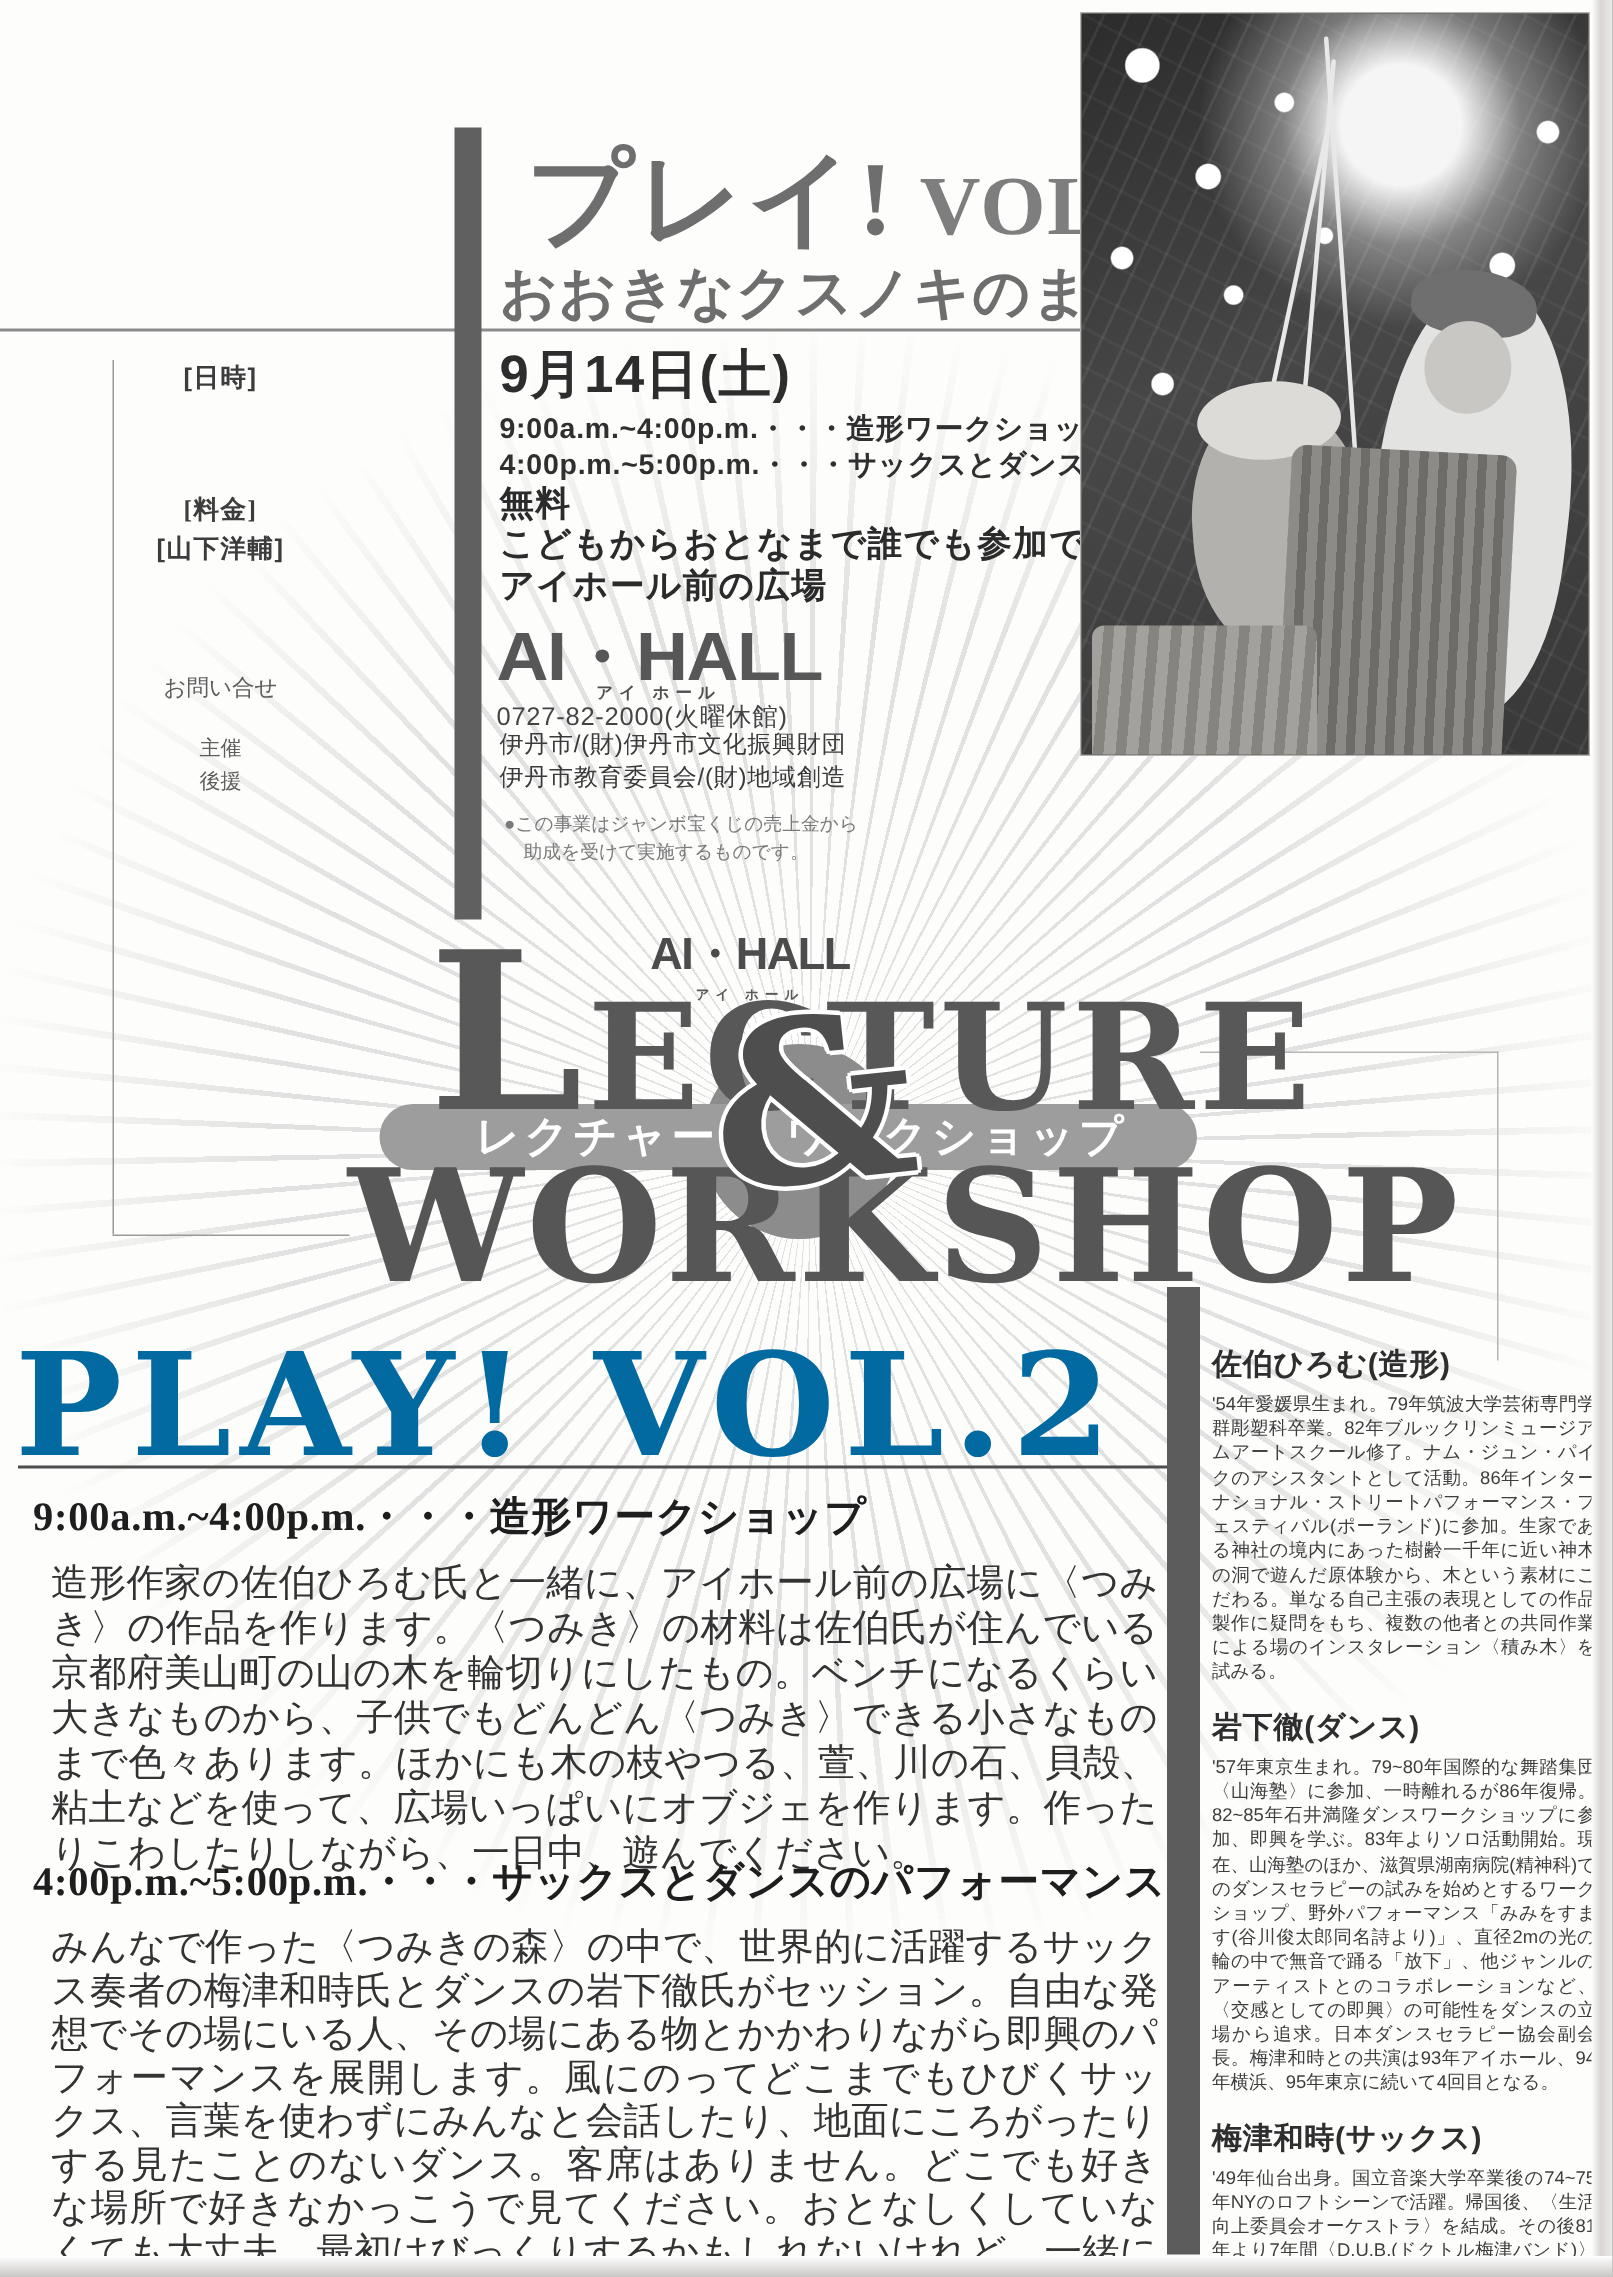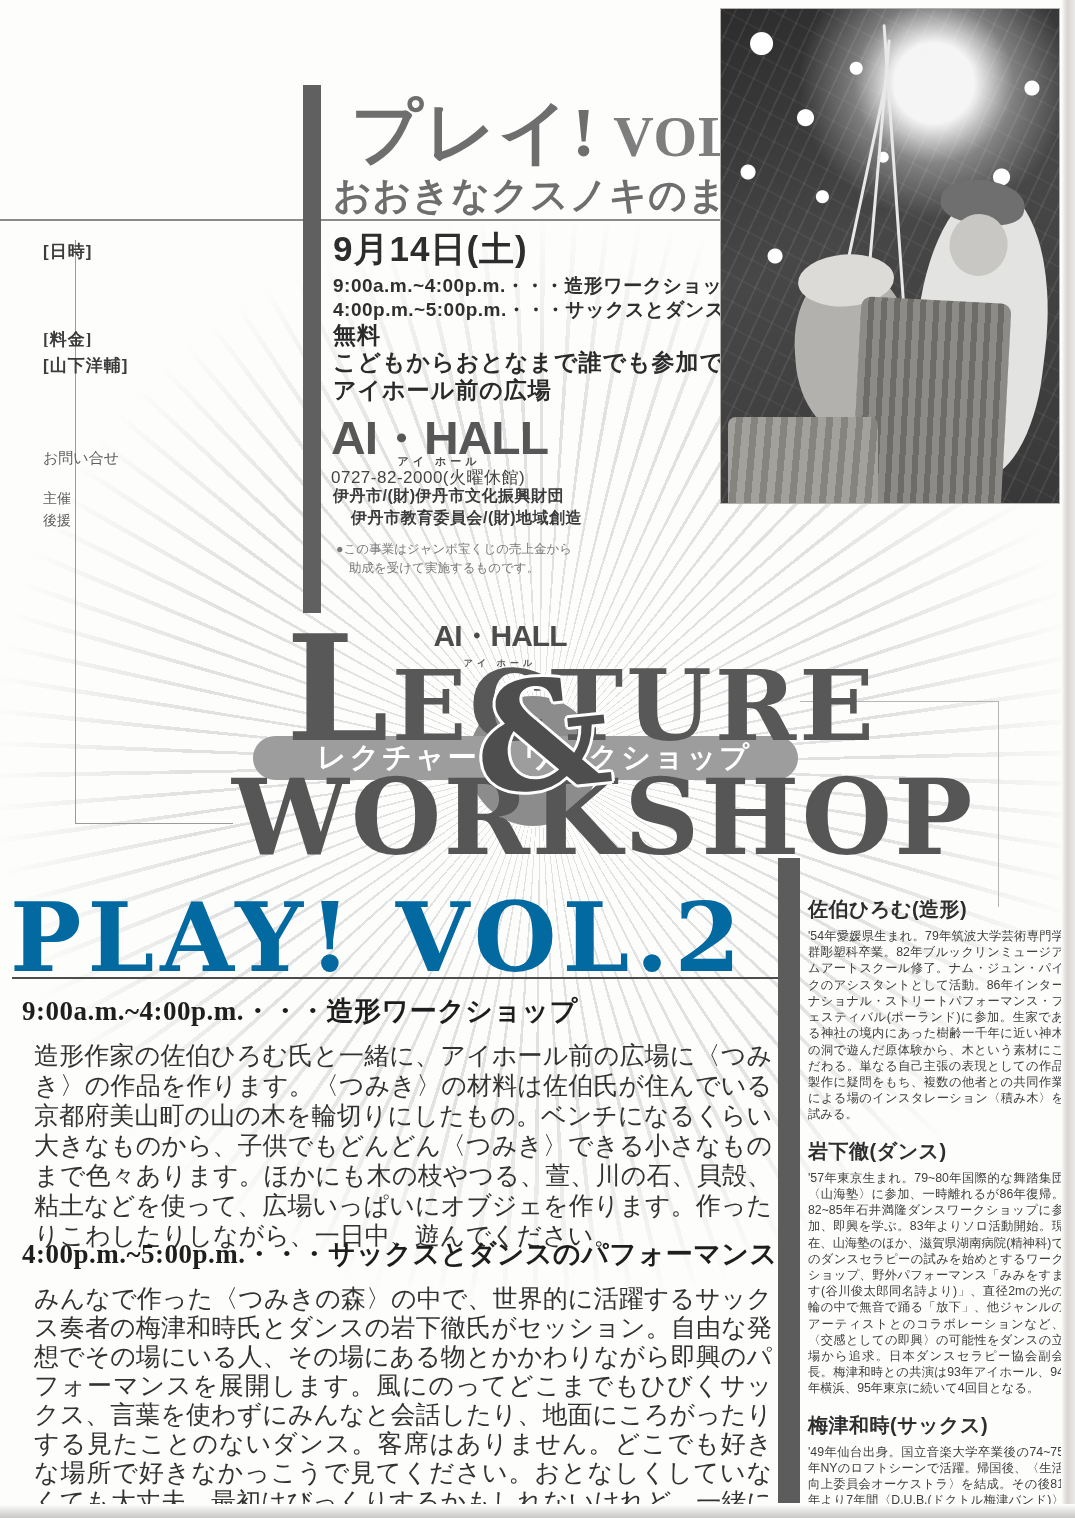--- a/index.html
+++ b/index.html
@@ -14,36 +14,36 @@
   .hr-top{left:0;top:219px;width:729px;height:2px;background:#8b8b8b;z-index:3;}
   .frame-v{left:75px;top:240px;width:1px;height:583px;background:#9a9a9a;z-index:3;}
   .frame-h{left:75px;top:823px;width:158px;height:1px;background:#9a9a9a;z-index:3;}
   .bar-left{left:303px;top:85px;width:18px;height:528px;background:#606060;z-index:3;}
   .bar-right{left:778px;top:858px;width:22px;height:645px;background:#5c5c5c;z-index:5;}
   .bio-frame{left:800px;top:701px;width:198px;height:205px;border-top:1px solid #b5b5b5;border-right:1px solid #b5b5b5;z-index:2;}
   .edge-right{left:1061px;top:0;width:14px;height:1518px;z-index:8;
     background:linear-gradient(90deg,#ffffff 0,#d8d5d2 45%,#eceae8 100%);}
   .edge-bottom{left:0;top:1504px;width:1075px;height:14px;z-index:8;background:linear-gradient(#ffffff,#c9c7c5);}
   
-  .lblcol{left:0;width:294px;text-align:left;z-index:4;padding-left:43px;}
+  .lblcol{left:0;width:294px;text-align:center;z-index:4;}
   .lbl{font-weight:bold;font-size:17px;color:#3c3c3c;letter-spacing:1px;}
   .lbl-soft{font-family:"Liberation Serif","DejaVu Serif",serif;font-weight:normal;color:#5d5d5d;}
   .title-row{left:333px;top:86px;z-index:4;font-family:"Liberation Serif","DejaVu Serif",serif;color:#6e6e6e;white-space:nowrap;}
   .title-main{font-size:70px;font-weight:bold;letter-spacing:2px;margin-left:18px;}
   .title-vol{font-size:56px;font-weight:bold;color:#7e7e7e;margin-left:16px;letter-spacing:1px;}
   .title-sub{left:333px;top:170px;z-index:4;font-family:"Liberation Serif","DejaVu Serif",serif;
              font-size:38px;font-weight:bold;color:#6e6e6e;letter-spacing:0.5px;white-space:nowrap;}
   .v-date{left:333px;top:226px;font-size:35px;font-weight:bold;color:#2d2d2d;z-index:4;letter-spacing:1px;}
   .v-slot{left:333px;font-size:19px;font-weight:bold;color:#2f2f2f;z-index:4;letter-spacing:0.5px;}
   .v-big{left:333px;font-size:23px;font-weight:bold;color:#2b2b2b;z-index:4;letter-spacing:1px;}
   .hall-logo{left:331px;top:408px;font-size:48px;font-weight:bold;color:#575757;letter-spacing:-1px;z-index:4;
              transform:scaleY(.95);transform-origin:left top;}
   .hall-furi{left:333px;top:454px;width:212px;text-align:center;font-size:11px;font-weight:bold;color:#4f4f4f;letter-spacing:4px;z-index:4;}
   .hall-phone{left:331px;top:466px;font-size:17px;color:#444;z-index:4;letter-spacing:0.5px;}
-  .org-line{left:333px;font-size:16px;font-weight:bold;color:#3a3a3a;z-index:4;letter-spacing:0.5px;}
+  .org-line{left:333px;font-size:16px;font-weight:normal;color:#3a3a3a;z-index:4;letter-spacing:0.5px;}
   .grant{left:336px;top:540px;font-size:12.5px;color:#7a7a7a;line-height:1.55;z-index:4;}
   .grant .l2{padding-left:13px;}
   
   .photo{left:720px;top:8px;width:338px;height:494px;background:#3c3c3c;border:1px solid #b5b2ae;z-index:6;overflow:hidden;}
   .ph-base{position:absolute;inset:0;background:linear-gradient(160deg,#2c2c2c 0%,#474747 45%,#383838 100%);}
   .ph-streak{position:absolute;inset:0;opacity:.5;
     background:repeating-linear-gradient(115deg,transparent 0 13px,rgba(255,255,255,.14) 13px 15px),
                repeating-linear-gradient(28deg,transparent 0 21px,rgba(255,255,255,.08) 21px 23px);}
   .ph-glow{position:absolute;inset:0;
     background:
@@ -133,21 +133,21 @@
   <div class="abs v-date">9月14日(土)</div>
   <div class="abs v-slot" style="top:273px;">9:00a.m.~4:00p.m.・・・造形ワークショップ</div>
   <div class="abs v-slot" style="top:297px;">4:00p.m.~5:00p.m.・・・サックスとダンスのパフォーマンス</div>
   <div class="abs v-big" style="top:320px;">無料</div>
   <div class="abs v-big" style="top:347px;">こどもからおとなまで誰でも参加できます。</div>
   <div class="abs v-big" style="top:375px;">アイホール前の広場</div>
   <div class="abs hall-logo">AI・HALL</div>
   <div class="abs hall-furi">アイ ホール</div>
   <div class="abs hall-phone">0727-82-2000(火曜休館)</div>
   <div class="abs org-line" style="top:486px;">伊丹市/(財)伊丹市文化振興財団</div>
-  <div class="abs org-line" style="top:508px;margin-left:18px;">伊丹市教育委員会/(財)地域創造</div>
+  <div class="abs org-line" style="top:508px;">伊丹市教育委員会/(財)地域創造</div>
   <div class="abs grant">
     <div>●この事業はジャンボ宝くじの売上金から</div>
     <div class="l2">助成を受けて実施するものです。</div>
   </div>
 
   <div class="abs photo">
     <div class="ph-base"></div>
     <div class="ph-streak"></div>
     <div class="ph-glow"></div>
     <div class="branch" style="left:46%;top:6%;height:270px;transform:rotate(5deg);"></div>

